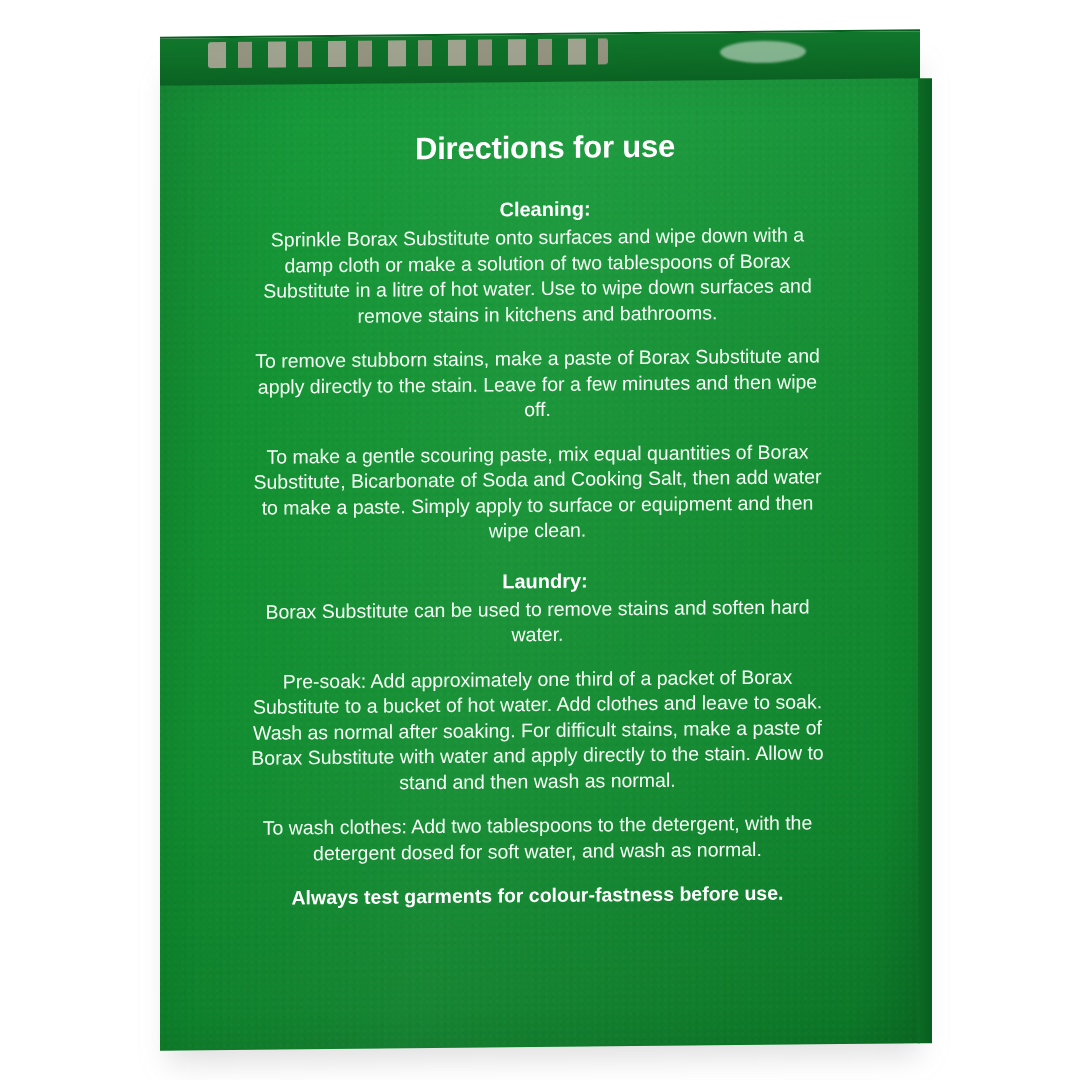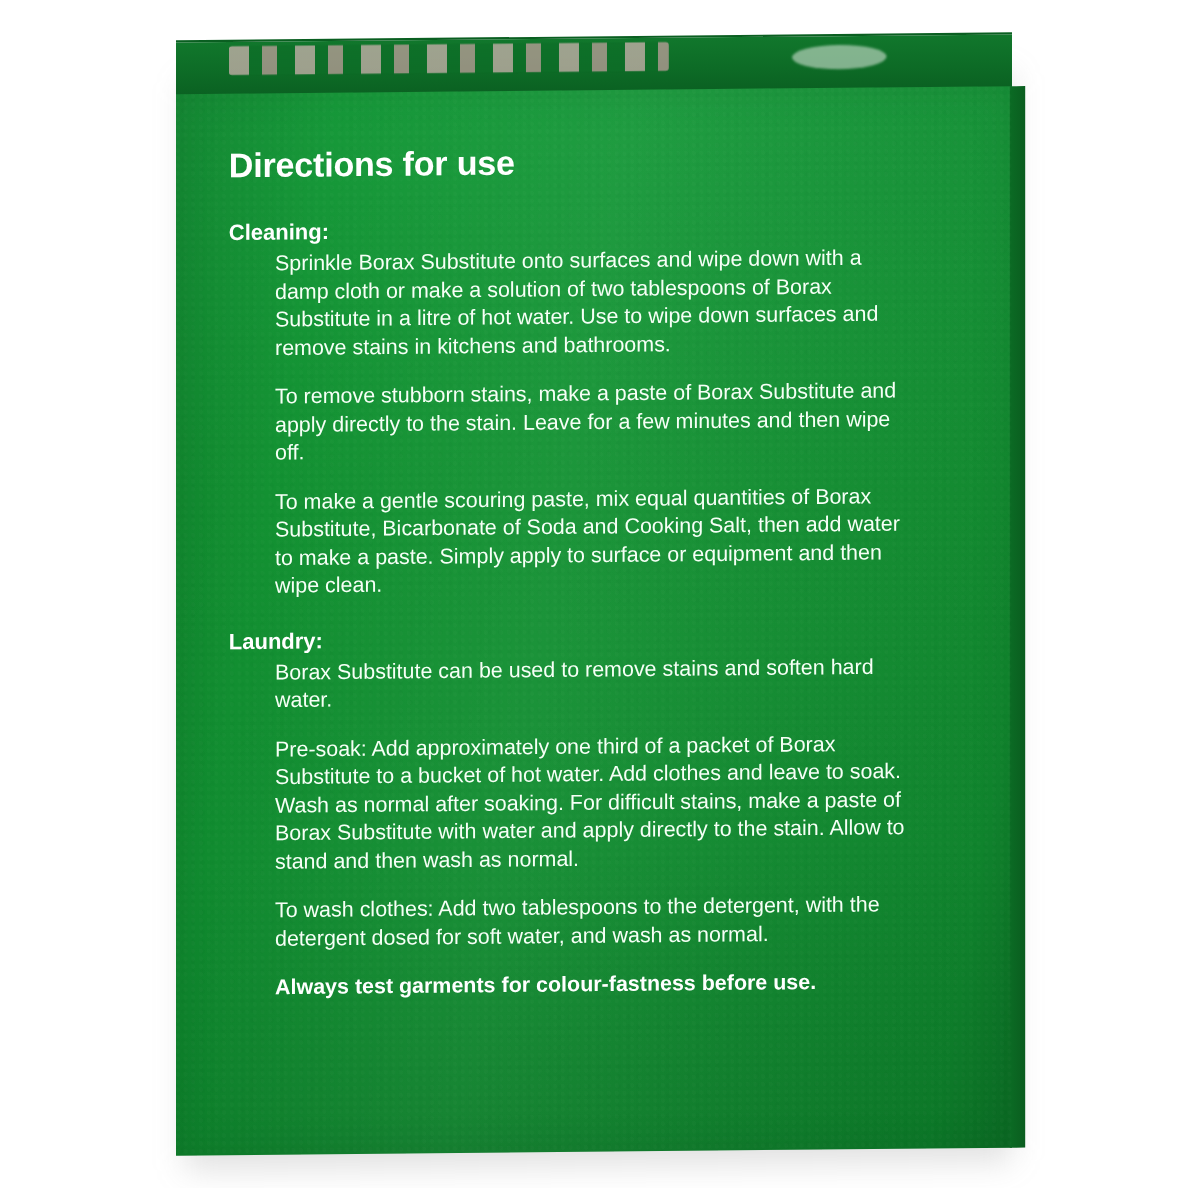--- a/index.html
+++ b/index.html
@@ -10,20 +10,21 @@
     background: #ffffff;
     font-family: "Liberation Sans", sans-serif;
     overflow: hidden;
   }
 
   #scene {
     position: relative;
     width: 1080px;
     height: 1052px;
     background: #ffffff;
+    text-align: center;
   }
 
   
   .box-shadow-layer {
     position: absolute;
     left: 168px;
     top: 70px;
     width: 752px;
     height: 990px;
     background: rgba(120,120,120,0.22);

